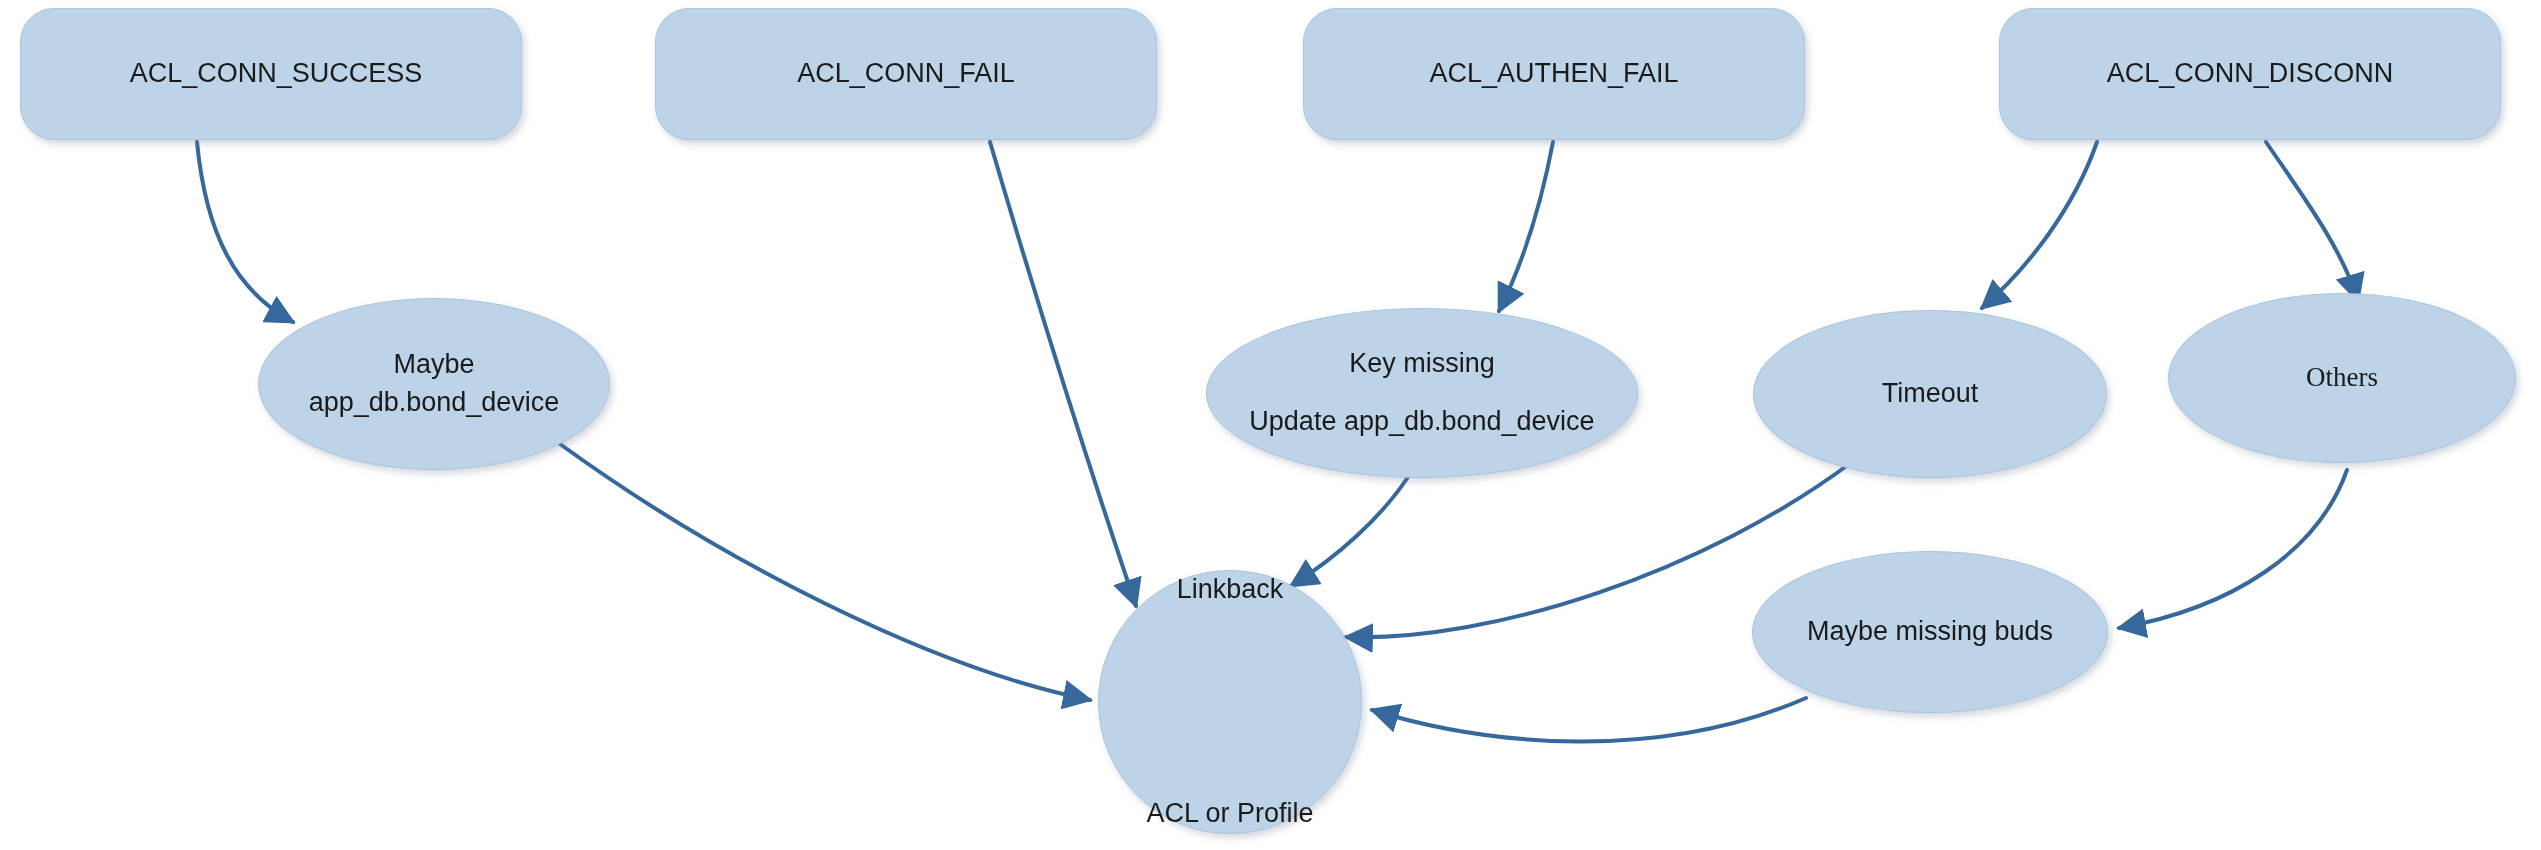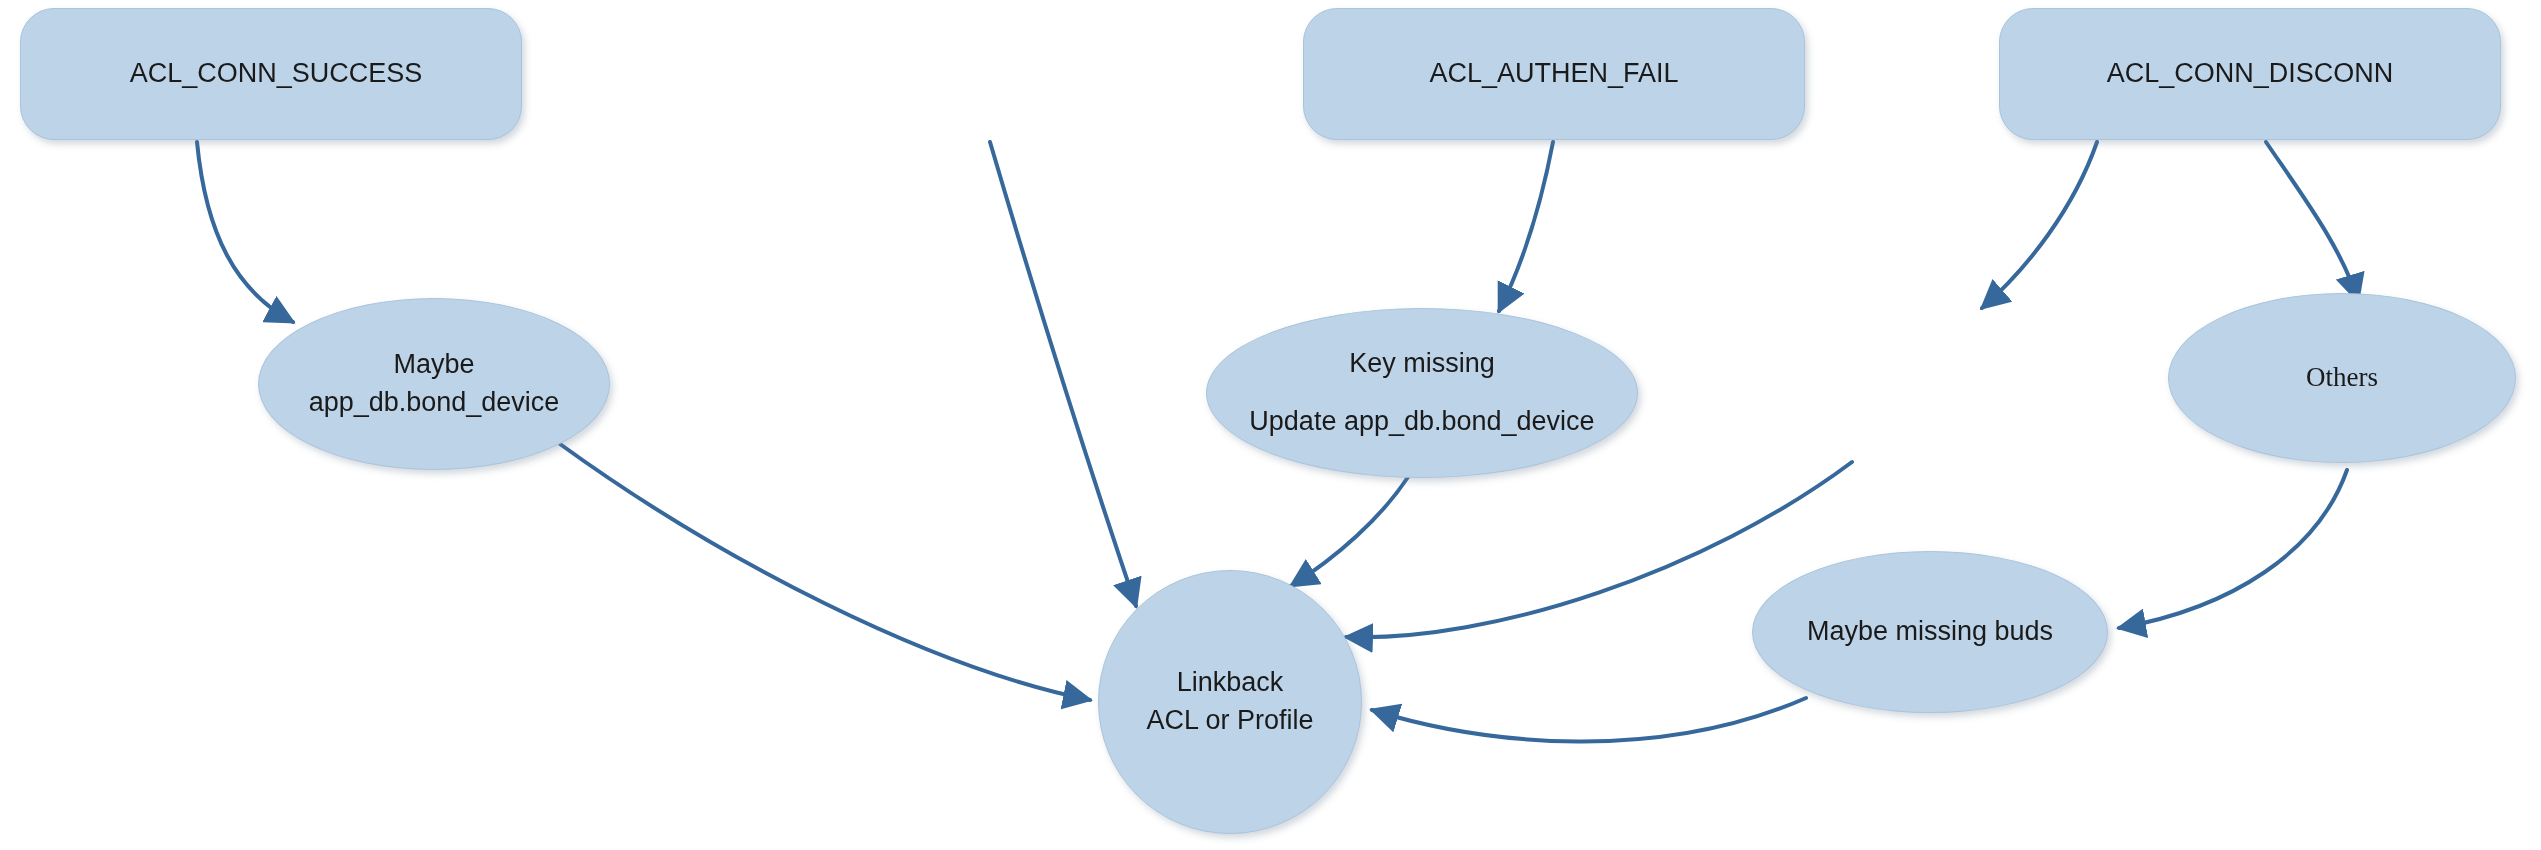--- a/index.html
+++ b/index.html
@@ -56,46 +56,52 @@
     <path class="edge" d="M 1408 477 C 1381 518, 1337 557, 1291 586" marker-end="url(#arrow)"></path>
     <path class="edge" d="M 1852 462 C 1705 572, 1492 642, 1346 637" marker-end="url(#arrow)"></path>
     <path class="edge" d="M 2347 470 C 2318 552, 2232 608, 2119 628" marker-end="url(#arrow)"></path>
     <path class="edge" d="M 1806 698 C 1660 762, 1488 746, 1372 710" marker-end="url(#arrow)"></path>
   </svg>
 
   <div class="node rounded-rect" style="left:20px;top:8px;width:502px;height:132px;padding-left:10px;">
     <span>ACL_CONN_SUCCESS</span>
   </div>
 
+  <div class="node rounded-rect" style="left:655px;top:8px;width:502px;height:132px;">
+    <span>ACL_CONN_FAIL</span>
+  </div>
 
   <div class="node rounded-rect" style="left:1303px;top:8px;width:502px;height:132px;">
     <span>ACL_AUTHEN_FAIL</span>
   </div>
 
   <div class="node rounded-rect" style="left:1953px;top:8px;width:502px;height:132px;margin-left:46px;">
     <span>ACL_CONN_DISCONN</span>
   </div>
 
   <div class="node ellipse" style="left:258px;top:298px;width:352px;height:172px;">
     <span>Maybe</span>
     <span>app_db.bond_device</span>
   </div>
 
   <div class="node ellipse" style="left:1206px;top:308px;width:432px;height:170px;gap:20px;">
     <span>Key missing</span>
     <span>Update app_db.bond_device</span>
   </div>
 
+  <div class="node ellipse" style="left:1753px;top:310px;width:354px;height:168px;">
+    <span>Timeout</span>
+  </div>
 
   <div class="node ellipse" style="left:2168px;top:293px;width:348px;height:170px;font-family:Liberation Serif, serif;">
     <span>Others</span>
   </div>
 
   <div class="node ellipse" style="left:1752px;top:551px;width:356px;height:162px;">
     <span>Maybe missing buds</span>
   </div>
 
-  <div class="node circle" style="left:1098px;top:570px;width:264px;height:264px;">
+  <div class="node circle" style="left:1098px;top:570px;width:264px;height:264px;justify-content:space-between;">
     <span>Linkback</span>
     <span>ACL or Profile</span>
   </div>
 
 </div>
 
 </body></html>

